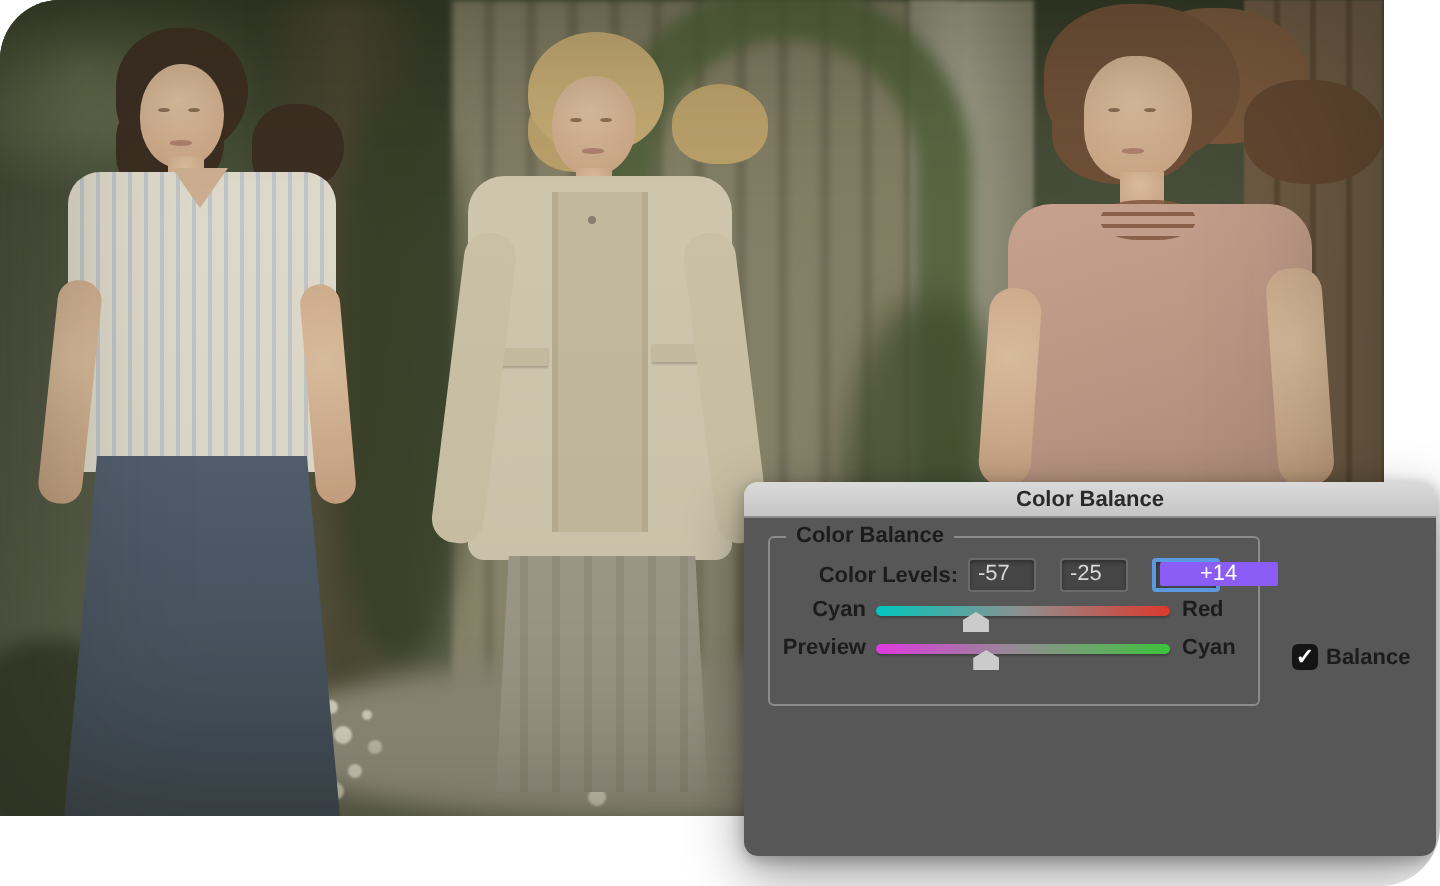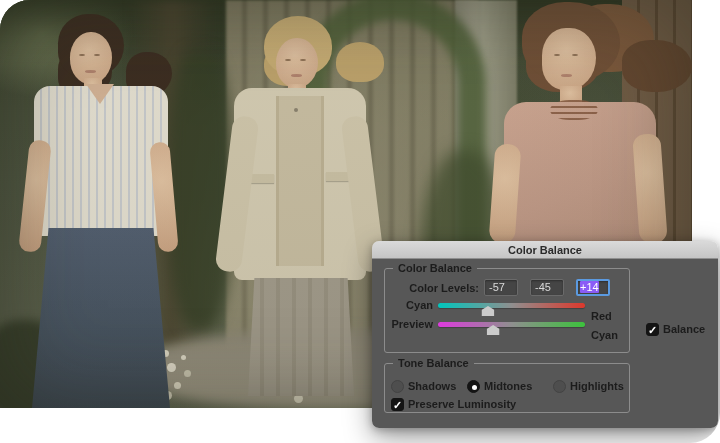--- a/index.html
+++ b/index.html
@@ -175,26 +175,26 @@
     text-align: right; font-weight: bold; }
   .level-field {
     position: absolute; top: 10px; width: 34px; height: 17px;
     background: #454545; border: 1px solid #6a6a6a; border-radius: 2px;
     color: #d9d9d9; line-height: 15px; padding-left: 4px;
     box-shadow: inset 0 1px 2px rgba(0,0,0,.35);
   }
   .level-field.lf1 { left: 99px; }
   .level-field.lf2 { left: 145px; }
   .level-field.lf3 { left: 191px; border: 2px solid #5b9ae0; line-height: 13px; padding-left: 2px; }
-  .level-field.lf3 .selection { background: #8b5cf6; color: #fff; padding: 0 0; border-radius: 1px; }
+  .level-field.lf3 .selection { background: #8b5cf6; color: #fff; padding: 0 20px; border-radius: 1px; }
 
   .slider-row { position: absolute; left: 0; width: 246px; height: 14px; }
   .sr0 { top: 29px; } .sr1 { top: 48px; } .sr2 { top: 67px; }
   .sl-left  { position: absolute; left: 0; top: 1px; width: 48px; text-align: right; font-weight: bold; }
-  .sl-right { position: absolute; left: 206px; top: 12px; font-weight: bold; text-align: center; }
+  .sl-right { position: absolute; left: 206px; top: 1px; font-weight: bold; text-align: center; }
   .track { position: absolute; left: 53px; top: 5px; width: 147px; height: 5px;
     border-radius: 2.5px; box-shadow: 0 1px 1px rgba(0,0,0,.25); }
   .thumb { position: absolute; top: 3px; width: 13px; height: 10px;
     background: #cbcbcb; transform: translateX(-50%);
     clip-path: polygon(50% 0, 100% 40%, 100% 100%, 0 100%, 0 40%);
     filter: drop-shadow(0 1px 1px rgba(0,0,0,.4)); }
 
   .radio-opt { position: absolute; top: 15px; height: 14px; }
   .radio { display: inline-block; width: 13px; height: 13px; border-radius: 50%;
     border: 1px solid #434343; background: #4e4e4e; vertical-align: middle; }
@@ -293,58 +293,41 @@
     <div class="titlebar">
       <span>Color Balance</span>
     </div>
     <div class="dlg-body">
 
       <div class="group g-colorbal">
         <span class="group-legend">Color Balance</span>
 
         <span class="levels-label">Color Levels:</span>
         <div class="level-field lf1">-57</div>
-        <div class="level-field lf2">-45</div>
+        <div class="level-field lf2">-25</div>
         <div class="level-field lf3"><span class="selection">+14</span></div>
 
         <div class="slider-row sr0">
           <span class="sl-left">Cyan</span>
           <div class="track" style="background: linear-gradient(90deg, rgb(0, 198, 189), rgb(143, 143, 143) 50%, rgb(221, 56, 44));">
             <div class="thumb" style="left: 34%;"></div>
           </div>
           <span class="sl-right">Red</span>
         </div>
 
         <div class="slider-row sr1">
           <span class="sl-left">Preview</span>
           <div class="track" style="background: linear-gradient(90deg, rgb(222, 58, 222), rgb(143, 143, 143) 50%, rgb(60, 194, 60));">
             <div class="thumb" style="left: 37.5%;"></div>
           </div>
           <span class="sl-right">Cyan</span>
         </div>
 
       </div>
 
-      <div class="group g-tonebal">
-        <span class="group-legend">Tone Balance</span>
-
-        <div class="radio-opt ro0">
-          <span class="radio"></span><span class="opt-label">Shadows</span>
-        </div>
-        <div class="radio-opt ro1">
-          <span class="radio selected"></span><span class="opt-label">Midtones</span>
-        </div>
-        <div class="radio-opt ro2">
-          <span class="radio"></span><span class="opt-label">Highlights</span>
-        </div>
-
-        <div class="check-row preserve-row">
-          <span class="checkbox checked"></span><span class="opt-label">Preserve Luminosity</span>
-        </div>
-      </div>
 
 
       <div class="check-row preview-row">
         <span class="checkbox checked"></span><span class="opt-label">Balance</span>
       </div>
 
     </div>
   </div>
 </div>
 

